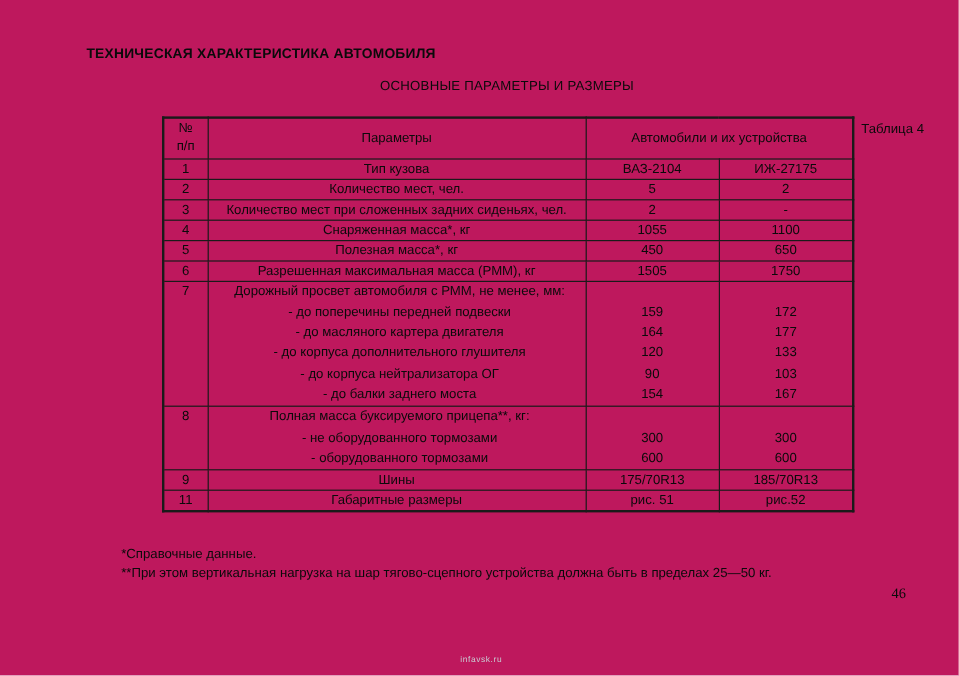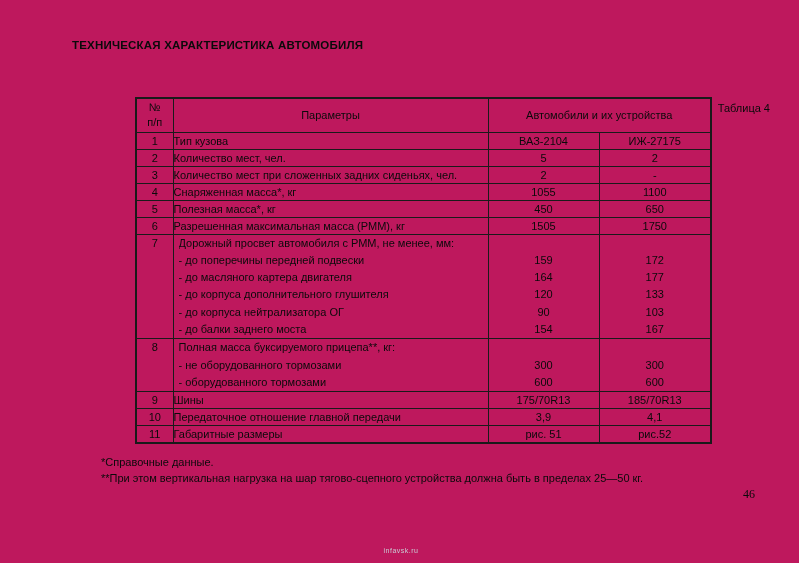--- a/index.html
+++ b/index.html
@@ -25,21 +25,21 @@
     border:2px solid #1a1a1a;
   }
   table.spec th, table.spec td {
     border:1px solid #1a1a1a; padding:0; font-weight:normal;
     overflow:hidden;
   }
   tr.hdr { height:34px; }
   tr.hdr th { text-align:center; vertical-align:middle; line-height:15px; }
   tr.r { height:17px; }
   .c-num  { text-align:center; vertical-align:middle; }
-  .c-param{ text-align:left; vertical-align:middle; padding-left:5px; }
+  .c-param{ text-align:center; vertical-align:middle; padding-left:5px; }
   .c-val  { text-align:center; vertical-align:middle; }
   tr.multi td { vertical-align:top; }
   tr.multi .c-param { padding-left:5px; }
   .ln { height:17.3px; line-height:17.3px; white-space:nowrap; overflow:hidden; }
   .footnotes {
     position:absolute; left:101px; top:455px;
     font-size:11px; line-height:15.5px; white-space:nowrap;
   }
   .page-number {
     position:absolute; left:743px; top:487px;
@@ -50,20 +50,21 @@
     font-size:7px; color:#c9ccd4; text-align:center; letter-spacing:0.5px;
   }
 </style>
 </head>
 <body>
 
 <div class="page">
 
   <div class="doc-title">ТЕХНИЧЕСКАЯ ХАРАКТЕРИСТИКА АВТОМОБИЛЯ</div>
   <div class="table-label">Таблица 4</div>
+  <div class="subtitle">ОСНОВНЫЕ ПАРАМЕТРЫ И РАЗМЕРЫ</div>
 
   <table class="spec">
     <colgroup>
       <col style="width:37px">
         <col style="width:315px">
         <col style="width:111px">
         <col style="width:112px">
     </colgroup>
     <thead>
       <tr class="hdr">
@@ -164,26 +165,20 @@
         </td>
       </tr>
 
       <tr class="r">
         <td class="c-num">9</td>
         <td class="c-param">Шины</td>
         <td class="c-val">175/70R13</td>
         <td class="c-val">185/70R13</td>
       </tr>
       <tr class="r">
-        <td class="c-num">10</td>
-        <td class="c-param">Передаточное отношение главной передачи</td>
-        <td class="c-val">3,9</td>
-        <td class="c-val">4,1</td>
-      </tr>
-      <tr class="r">
         <td class="c-num">11</td>
         <td class="c-param">Габаритные размеры</td>
         <td class="c-val">рис. 51</td>
         <td class="c-val">рис.52</td>
       </tr>
     </tbody>
   </table>
 
   <div class="footnotes">
     <div>*Справочные данные.</div>

